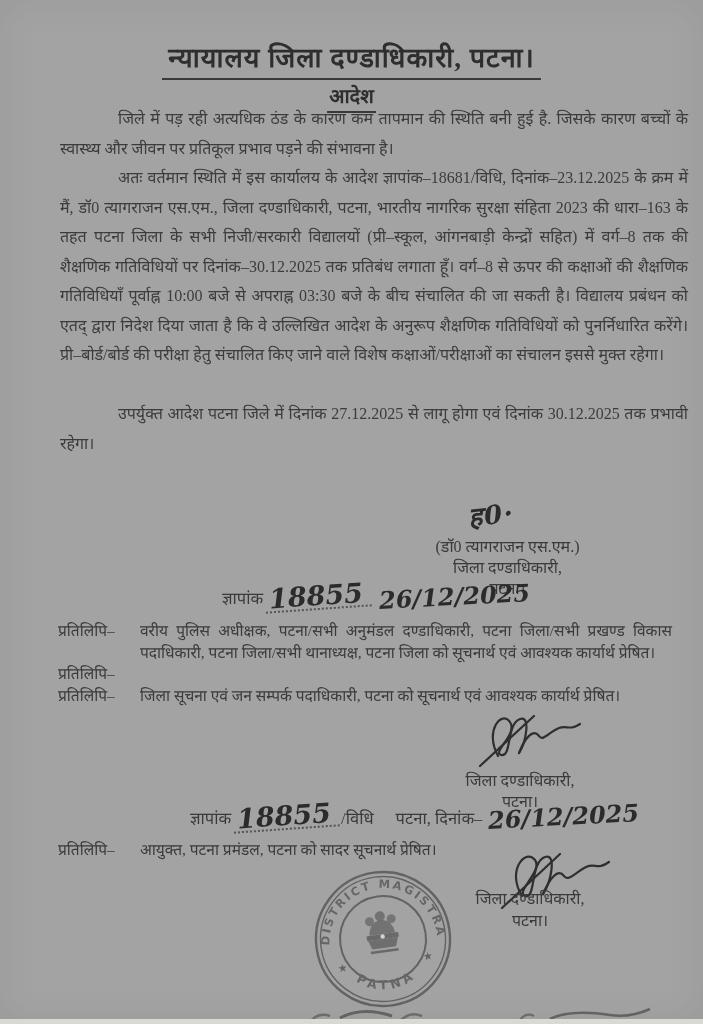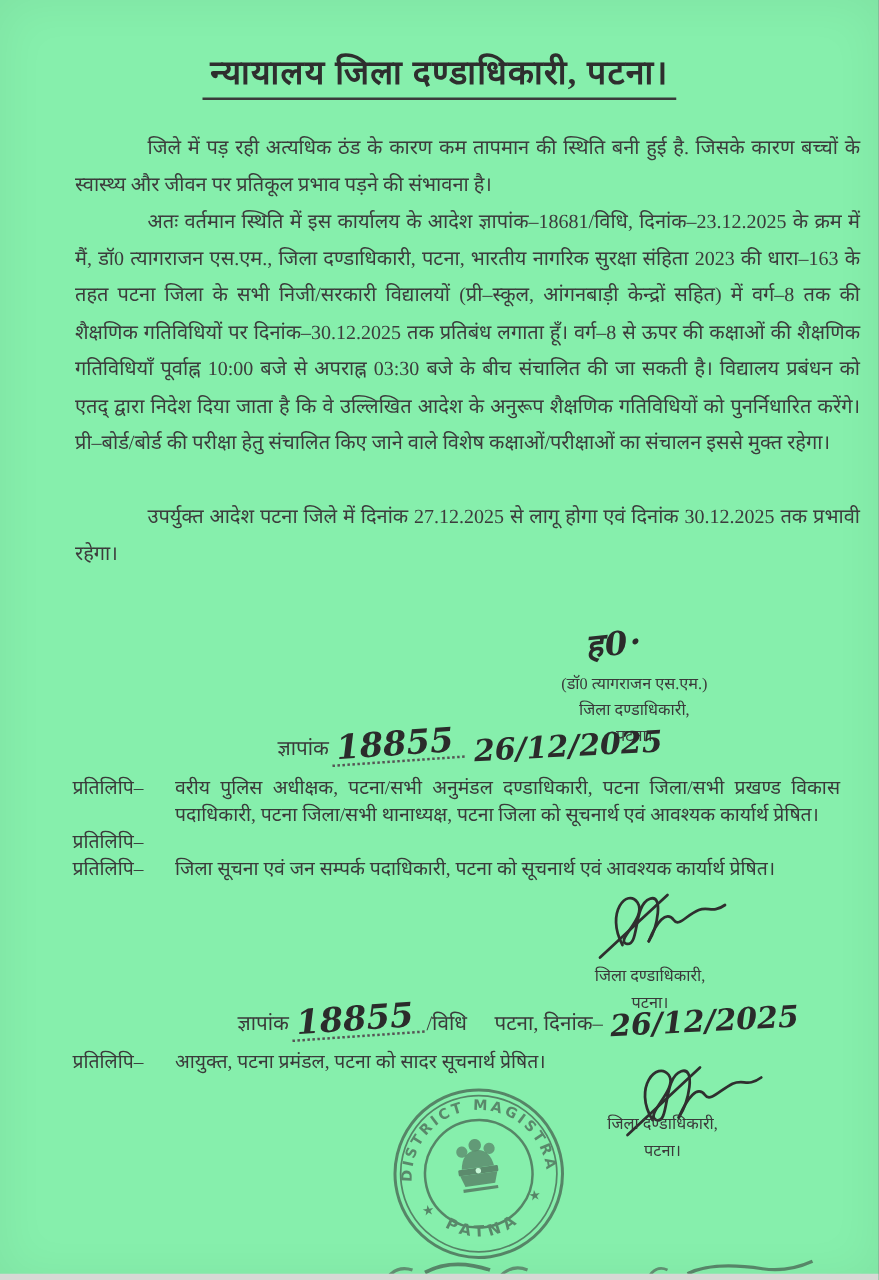--- a/index.html
+++ b/index.html
@@ -1,18 +1,18 @@
 <!DOCTYPE html>
 <html><head>
 <meta charset="utf-8">
 <style>
   html,body{margin:0;padding:0;background:#888;}
   .page{
     position:relative; width:703px; height:1024px; margin:0 auto;
-    background:#86efac; overflow:hidden;
+    background:#a3a3a3; overflow:hidden;
     font-family:"Liberation Serif","DejaVu Serif",serif;
     color:#3a3a3a;
     box-shadow:inset 0 0 40px rgba(0,0,0,0.06);
   }
   .page::after{
     content:""; position:absolute; left:0; right:0; bottom:0; height:5px;
     background:#d8d8d5;
   }
   .title-wrap{position:absolute; top:38px; left:0; width:100%; text-align:center;}
   .doc-title{
@@ -35,21 +35,21 @@
   .p4{top:458px;}
   .hand{
     font-family:"DejaVu Serif",serif; font-style:italic; color:#2b2b2b;
     font-weight:600;
   }
   .hand-initial{
     position:absolute; left:468px; top:496px; font-size:26px;
     transform:rotate(-6deg); letter-spacing:2px;
   }
   .sigblock{
-    position:absolute; text-align:center; font-size:13px; line-height:21px;
+    position:absolute; text-align:center; font-size:16px; line-height:21px;
     color:#3a3a3a;
   }
   .sig1{left:395px; top:536px; width:225px;}
   .sig2{left:420px; top:770px; width:200px;}
   .sig3{left:430px; top:888px; width:200px; line-height:22px;}
   .memo{
     position:absolute; display:flex; align-items:center; font-size:16.5px;
     white-space:nowrap; color:#3a3a3a;
   }
   .memo1{left:222px; top:584px;}
@@ -70,20 +70,23 @@
   .seal-text{font-family:"DejaVu Sans",sans-serif; font-weight:700; fill:#353535;}
   .faint{opacity:0.55;}
 </style>
 </head>
 <body>
 
 <div class="page">
 
   <div class="title-wrap">
     <span class="doc-title">न्यायालय जिला दण्डाधिकारी, पटना।</span>
+  </div>
+  <div class="subtitle-wrap">
+    <span class="doc-subtitle">आदेश</span>
   </div>
 
   <div class="p p1 indent">जिले में पड़ रही अत्यधिक ठंड के कारण कम तापमान की स्थिति बनी हुई है. जिसके कारण बच्चों के स्वास्थ्य और जीवन पर प्रतिकूल प्रभाव पड़ने की संभावना है।</div>
   <div class="p p2 indent">अतः वर्तमान स्थिति में इस कार्यालय के आदेश ज्ञापांक–18681/विधि, दिनांक–23.12.2025 के क्रम में मैं, डॉ0 त्यागराजन एस.एम., जिला दण्डाधिकारी, पटना, भारतीय नागरिक सुरक्षा संहिता 2023 की धारा–163 के तहत पटना जिला के सभी निजी/सरकारी विद्यालयों (प्री–स्कूल, आंगनबाड़ी केन्द्रों सहित) में वर्ग–8 तक की शैक्षणिक गतिविधियों पर दिनांक–30.12.2025 तक प्रतिबंध लगाता हूँ। वर्ग–8 से ऊपर की कक्षाओं की शैक्षणिक गतिविधियाँ पूर्वाह्न 10:00 बजे से अपराह्न 03:30 बजे के बीच संचालित की जा सकती है। विद्यालय प्रबंधन को एतद् द्वारा निदेश दिया जाता है कि वे उल्लिखित आदेश के अनुरूप शैक्षणिक गतिविधियों को पुनर्निधारित करेंगे। प्री–बोर्ड/बोर्ड की परीक्षा हेतु संचालित किए जाने वाले विशेष कक्षाओं/परीक्षाओं का संचालन इससे मुक्त रहेगा।</div>
   <div class="p p3 indent">उपर्युक्त आदेश पटना जिले में दिनांक 27.12.2025 से लागू होगा एवं दिनांक 30.12.2025 तक प्रभावी रहेगा।</div>
 
   <div class="hand hand-initial">ह0·</div>
   <div class="sigblock sig1">
     <div>(डॉ0 त्यागराजन एस.एम.)</div>
     <div>जिला दण्डाधिकारी,</div>

